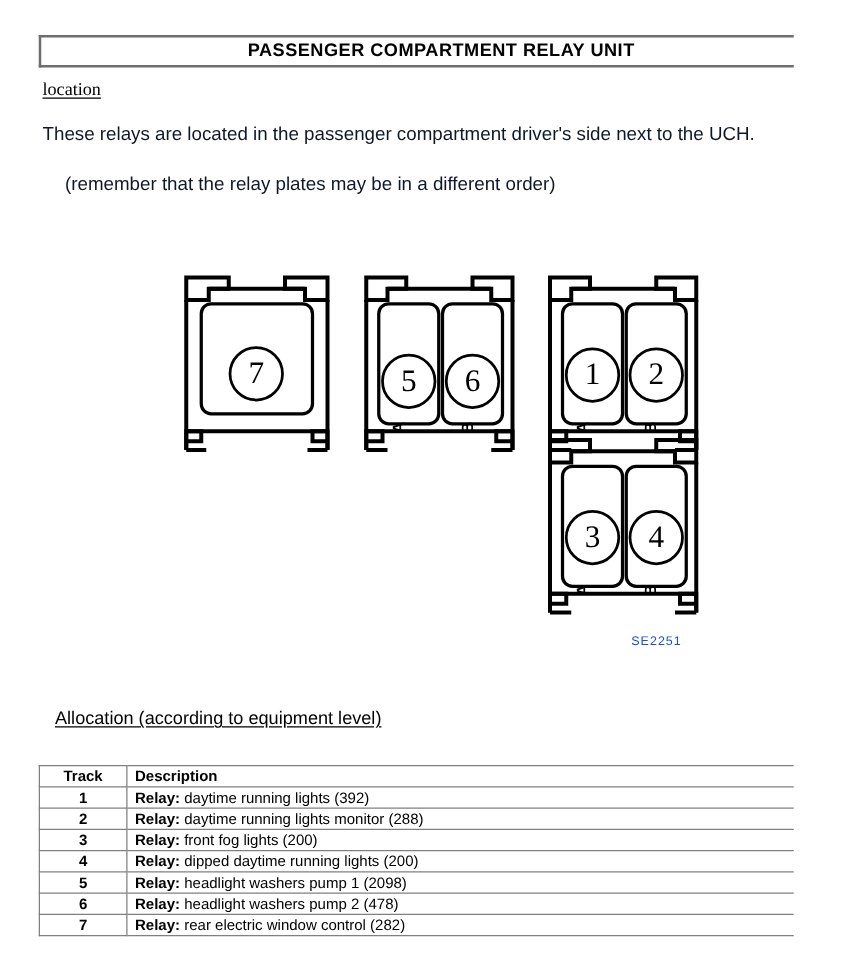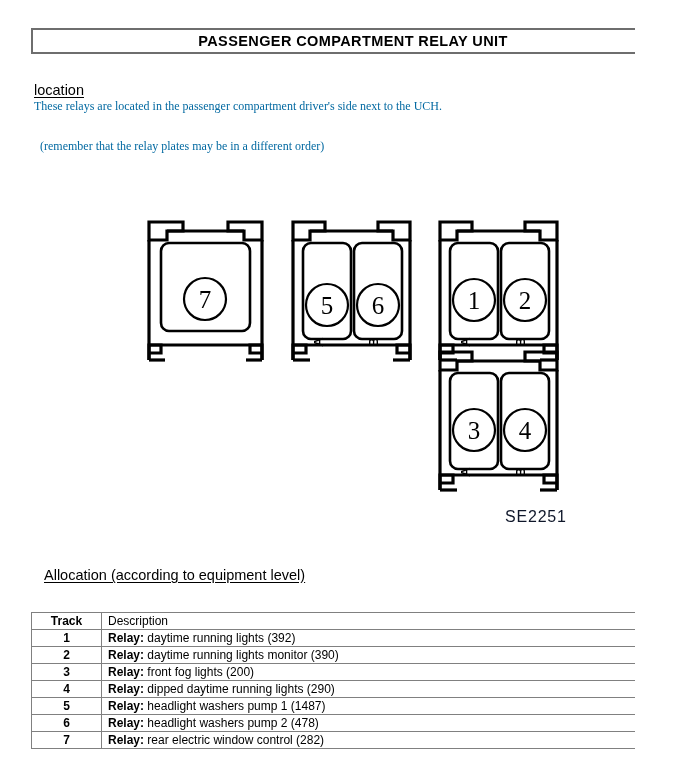--- a/index.html
+++ b/index.html
@@ -40,50 +40,49 @@
   }
 
   
   .section-heading {
     position: absolute;
     font-size: 14.5px;
     color: #000;
     text-decoration: underline;
     text-underline-offset: 2px;
   }
-  #location-heading { left: 34px; top: 82px; }
+  #location-heading { left: 34px; top: 64px; font-family: Liberation Serif, serif; }
   #allocation-heading { left: 44px; top: 567px; }
 
   .body-text {
     position: absolute;
-    font-size: 12px;
-    color: #0369a1;
+    font-size: 15px;
+    color: #0f172a;
     white-space: nowrap;
-    font-family: Liberation Serif, serif;
   }
   #location-desc { left: 34px; top: 99px; }
-  #location-note { left: 40px; top: 139px; }
+  #location-note { left: 52px; top: 139px; }
 
   
   #relay-diagram {
     position: absolute;
     left: 125px;
     top: 200px;
     width: 460px;
     height: 300px;
   }
   #relay-diagram svg { display: block; }
 
   .diagram-ref {
     position: absolute;
     left: 505px;
     top: 508px;
-    font-size: 16px;
+    font-size: 10px;
     letter-spacing: 0.8px;
-    color: #0f172a;
+    color: #1d4ed8;
   }
 
   
   #allocation-table {
     position: absolute;
     left: 31px;
     top: 612px;
     width: 604px;
     border-collapse: collapse;
     font-size: 12px;
@@ -101,21 +100,21 @@
     font-weight: normal;
   }
   #allocation-table .col-track {
     width: 70px;
     text-align: center;
     padding-left: 0;
     border-left: 1.6px solid #808080;
     border-right: 1.6px solid #808080;
     font-weight: bold;
   }
-  #allocation-table thead .col-desc { font-weight: normal; }
+  #allocation-table thead .col-desc { font-weight: bold; }
   #allocation-table td.col-desc b { font-weight: bold; }
   #allocation-table tbody .col-track { font-weight: bold; }
 </style>
 </head>
 <body>
 
 <div class="title-banner">
   <span class="title-text">PASSENGER COMPARTMENT RELAY UNIT</span>
 </div>
 
@@ -230,33 +229,33 @@
       <th class="col-desc">Description</th>
     </tr>
   </thead>
   <tbody>
       <tr>
         <td class="col-track">1</td>
         <td class="col-desc"><b>Relay:</b><span> daytime running lights (392)</span></td>
       </tr>
       <tr>
         <td class="col-track">2</td>
-        <td class="col-desc"><b>Relay:</b><span> daytime running lights monitor (390)</span></td>
+        <td class="col-desc"><b>Relay:</b><span> daytime running lights monitor (288)</span></td>
       </tr>
       <tr>
         <td class="col-track">3</td>
         <td class="col-desc"><b>Relay:</b><span> front fog lights (200)</span></td>
       </tr>
       <tr>
         <td class="col-track">4</td>
-        <td class="col-desc"><b>Relay:</b><span> dipped daytime running lights (290)</span></td>
+        <td class="col-desc"><b>Relay:</b><span> dipped daytime running lights (200)</span></td>
       </tr>
       <tr>
         <td class="col-track">5</td>
-        <td class="col-desc"><b>Relay:</b><span> headlight washers pump 1 (1487)</span></td>
+        <td class="col-desc"><b>Relay:</b><span> headlight washers pump 1 (2098)</span></td>
       </tr>
       <tr>
         <td class="col-track">6</td>
         <td class="col-desc"><b>Relay:</b><span> headlight washers pump 2 (478)</span></td>
       </tr>
       <tr>
         <td class="col-track">7</td>
         <td class="col-desc"><b>Relay:</b><span> rear electric window control (282)</span></td>
       </tr>
     </tbody>

